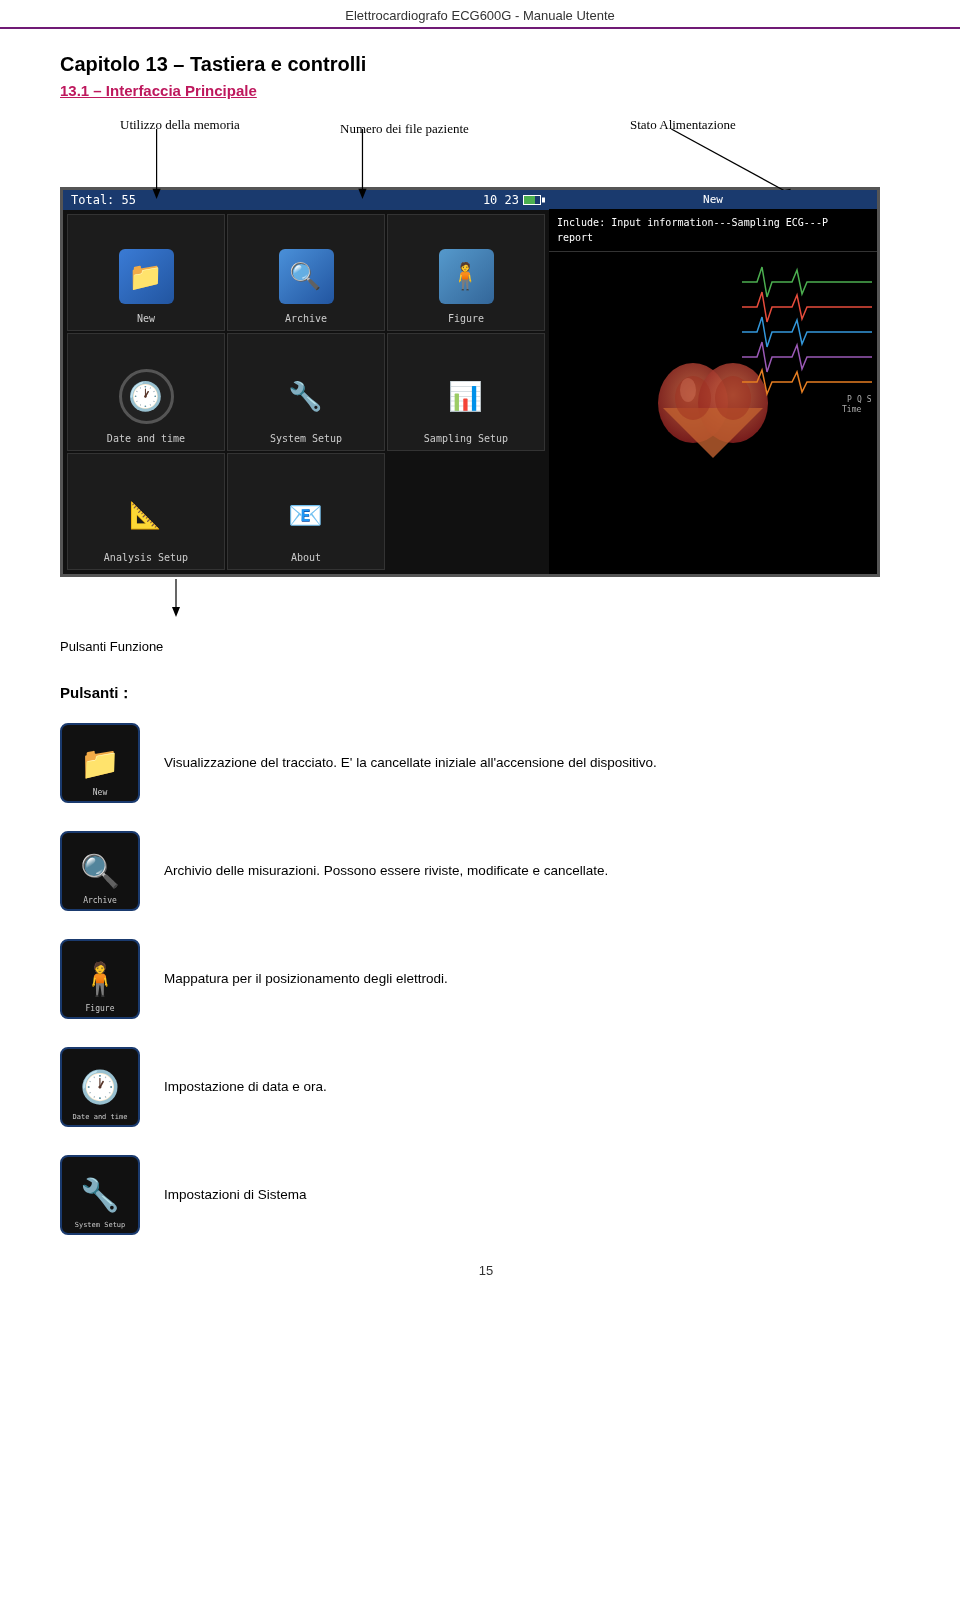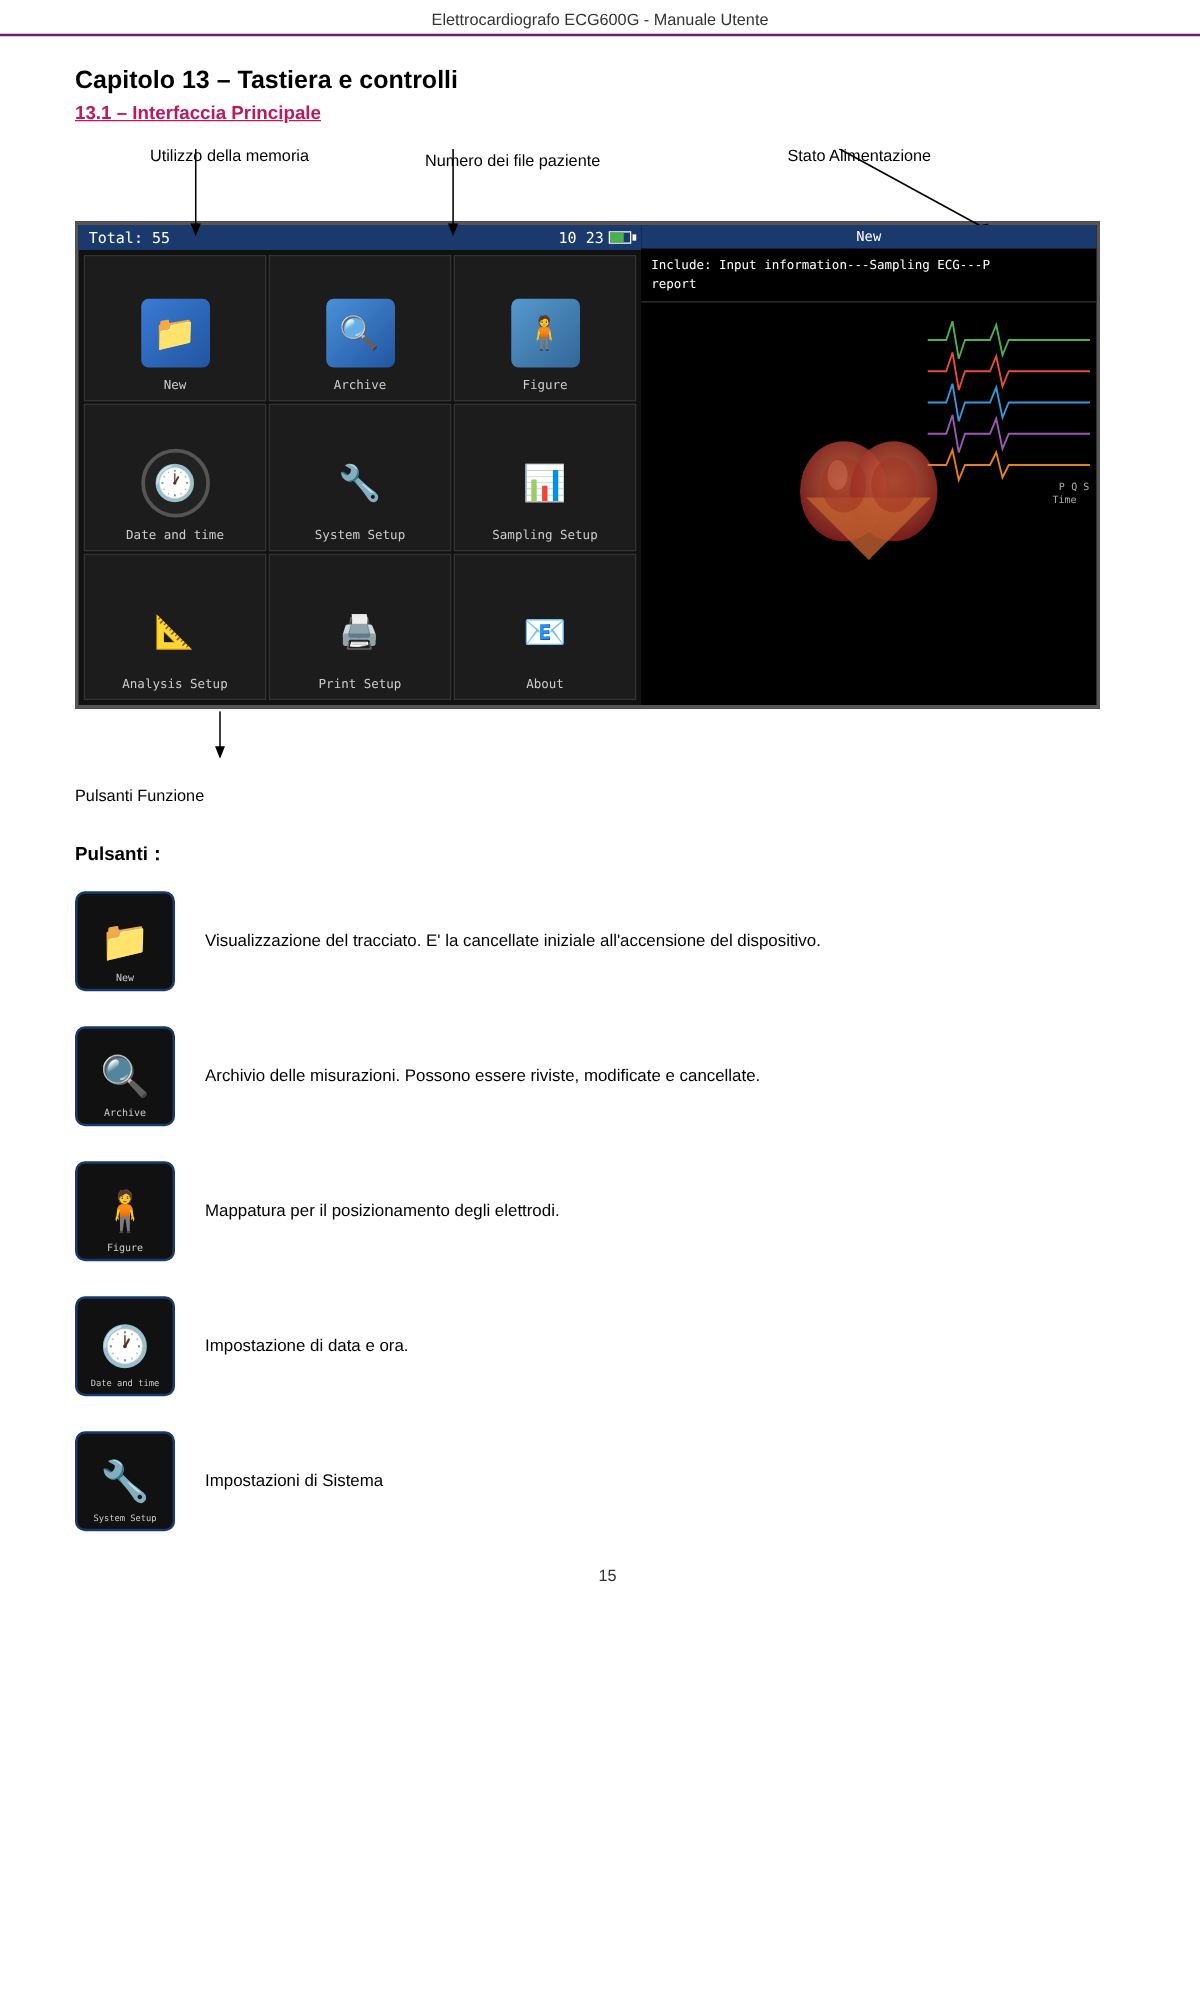--- a/index.html
+++ b/index.html
@@ -37,22 +37,23 @@
       margin-bottom: 18px;
       color: #be185d;
     }
 
     
     .screen-labels {
       display: flex;
       justify-content: flex-start;
       align-items: flex-end;
       position: relative;
-      margin-bottom: 0;
+      margin-bottom: 10px;
       height: 60px;
+      font-family: Liberation Serif, serif;
     }
 
     .screen-label {
       font-size: 13px;
       color: #000;
       position: absolute;
     }
 
     .label-memoria { left: 60px; top: 0; }
     .label-numero { left: 280px; top: 4px; }
@@ -77,21 +78,21 @@
     .device-screen {
       display: flex;
       border: 3px solid #555;
       background: #000;
       width: 820px;
       height: 390px;
     }
 
     .screen-left {
       background: #111;
-      width: 450px;
+      width: 486px;
       flex-shrink: 0;
       display: flex;
       flex-direction: column;
     }
 
     .screen-top-bar {
       background: #1a3a6e;
       color: #fff;
       font-size: 12px;
       font-family: monospace;
@@ -483,26 +484,20 @@
             <span class="menu-item-label">Sampling Setup</span>
           </div>
 
           <div class="menu-item">
             <div class="menu-item-icon">
               <div class="icon-analysissetup"></div>
             </div>
             <span class="menu-item-label">Analysis Setup</span>
           </div>
 
-          <div class="menu-item">
-            <div class="menu-item-icon">
-              <div class="icon-printsetup"></div>
-            </div>
-            <span class="menu-item-label">Print Setup</span>
-          </div>
 
           <div class="menu-item">
             <div class="menu-item-icon">
               <div class="icon-about"></div>
             </div>
             <span class="menu-item-label">About</span>
           </div>
         </div>
       </div>
 

